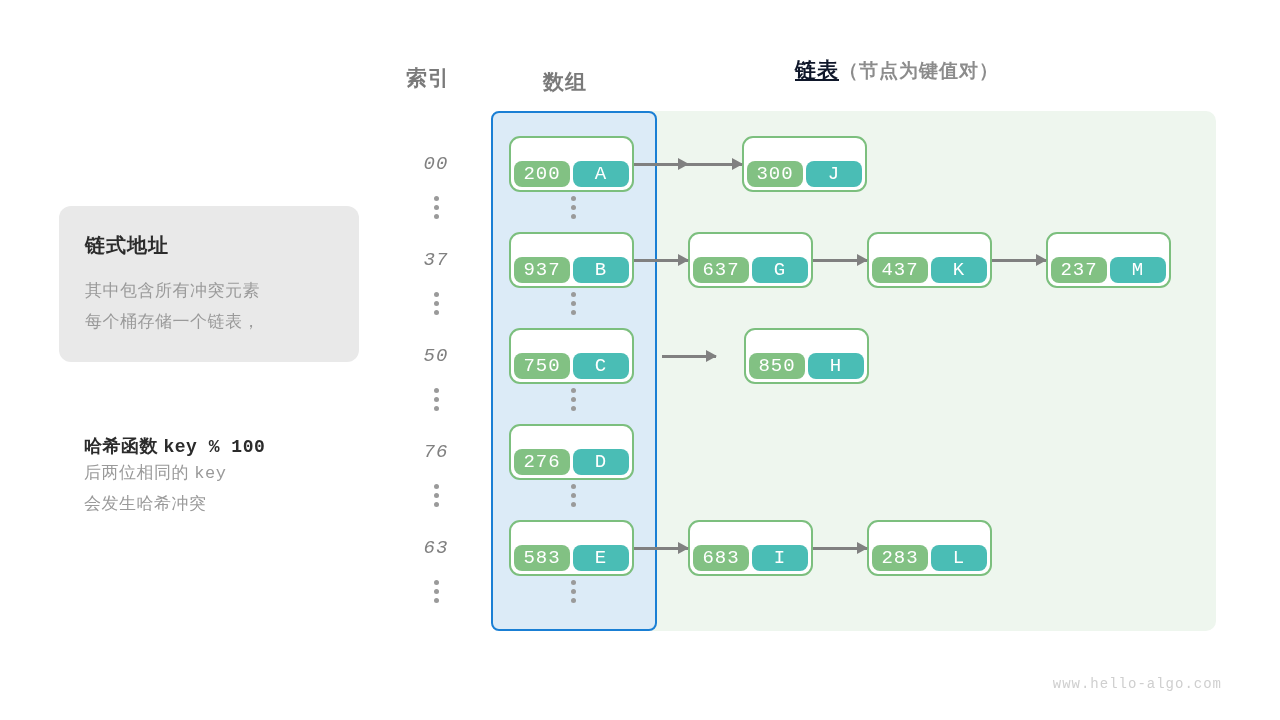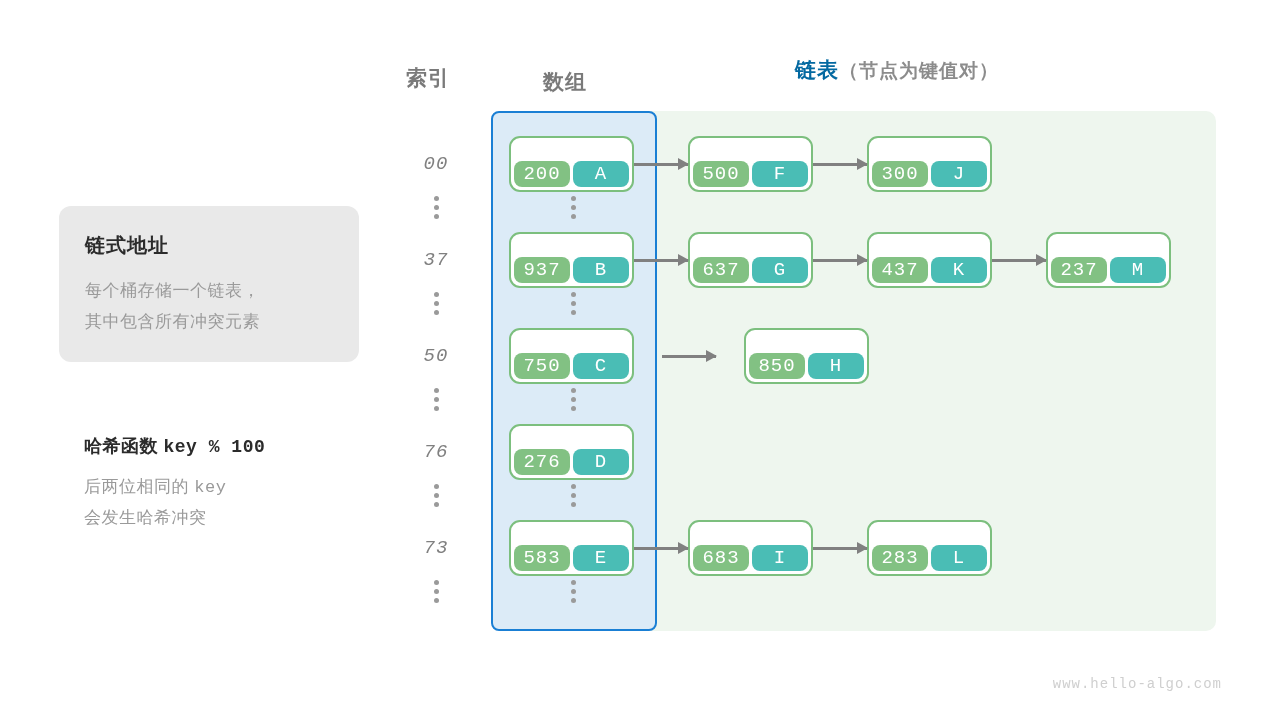--- a/index.html
+++ b/index.html
@@ -25,21 +25,21 @@
     position: absolute;
     font-size: 21px;
     font-weight: bold;
     color: #7a7a7a;
     letter-spacing: 1px;
     white-space: nowrap;
   }
   .hdr-index { left: 406px; top: 64px; }
   .hdr-array { left: 543px; top: 68px; }
   .hdr-list  { left: 795px; top: 56px; }
-  .hdr-list .ll-main { color: #0369a1; font-weight: bold; }
+  .hdr-list .ll-main { color: #0f172a; font-weight: bold; text-decoration: underline; }
   .hdr-list .ll-sub  { color: #8c8c8c; font-weight: bold; font-size: 19px; }
 
   
   .info-card {
     position: absolute;
     left: 59px;
     top: 206px;
     width: 300px;
     height: 156px;
     background: #e9e9e9;
@@ -67,21 +67,20 @@
     left: 84px;
     top: 434px;
     width: 300px;
   }
   .hash-note .hn-title {
     font-size: 18px;
     font-weight: bold;
     color: #2b2b2b;
     letter-spacing: 0.5px;
     white-space: nowrap;
-    margin-bottom: 14px;
   }
   .hash-note .hn-title .mono {
     font-family: "Liberation Mono", "DejaVu Sans Mono", monospace;
     font-weight: bold;
     font-size: 18px;
   }
   .hash-note .hn-body {
     font-size: 17px;
     color: #9a9a9a;
     line-height: 30px;
@@ -254,22 +253,22 @@
 
   <div class="hdr hdr-index">索引</div>
   <div class="hdr hdr-array">数组</div>
   <div class="hdr hdr-list">
     <span class="ll-main">链表</span><span class="ll-sub">（节点为键值对）</span>
   </div>
 
   <div class="info-card">
     <div class="title">链式地址</div>
     <div class="body">
+      <div>其中包含所有冲突元素</div>
       <div>每个桶存储一个链表，</div>
-      <div>其中包含所有冲突元素</div>
     </div>
   </div>
 
   <div class="hash-note">
     <div class="hn-title">
       <span>哈希函数</span>
       <span class="mono">key % 100</span>
     </div>
     <div class="hn-body">
       <div>
@@ -301,21 +300,21 @@
         <i></i>
         <i></i>
         <i></i>
       </div>
       <div class="idx-label" style="top: 330px;">76</div>
       <div class="idx-dots" style="top: 373px;">
         <i></i>
         <i></i>
         <i></i>
       </div>
-      <div class="idx-label" style="top: 426px;">73</div>
+      <div class="idx-label" style="top: 426px;">63</div>
       <div class="idx-dots" style="top: 469px;">
         <i></i>
         <i></i>
         <i></i>
       </div>
     </div>
 
   <div id="array-dots-layer">
       <div class="arr-dots" style="position: absolute; top: 196px;">
         <i></i>
@@ -344,24 +343,20 @@
       </div>
     </div>
 
   <div id="rows-layer">
       <div class="row" style="top: 133px; left: 509px;">
         <div class="node">
           <div class="key">200</div>
           <div class="val">A</div>
         </div>
         <div class="arrow" style="width: 54px;"></div>
-        <div class="node">
-          <div class="key">500</div>
-          <div class="val">F</div>
-        </div>
         <div class="arrow" style="width: 54px;"></div>
         <div class="node">
           <div class="key">300</div>
           <div class="val">J</div>
         </div>
       </div>
       <div class="row" style="top: 229px; left: 509px;">
         <div class="node">
           <div class="key">937</div>
           <div class="val">B</div>

